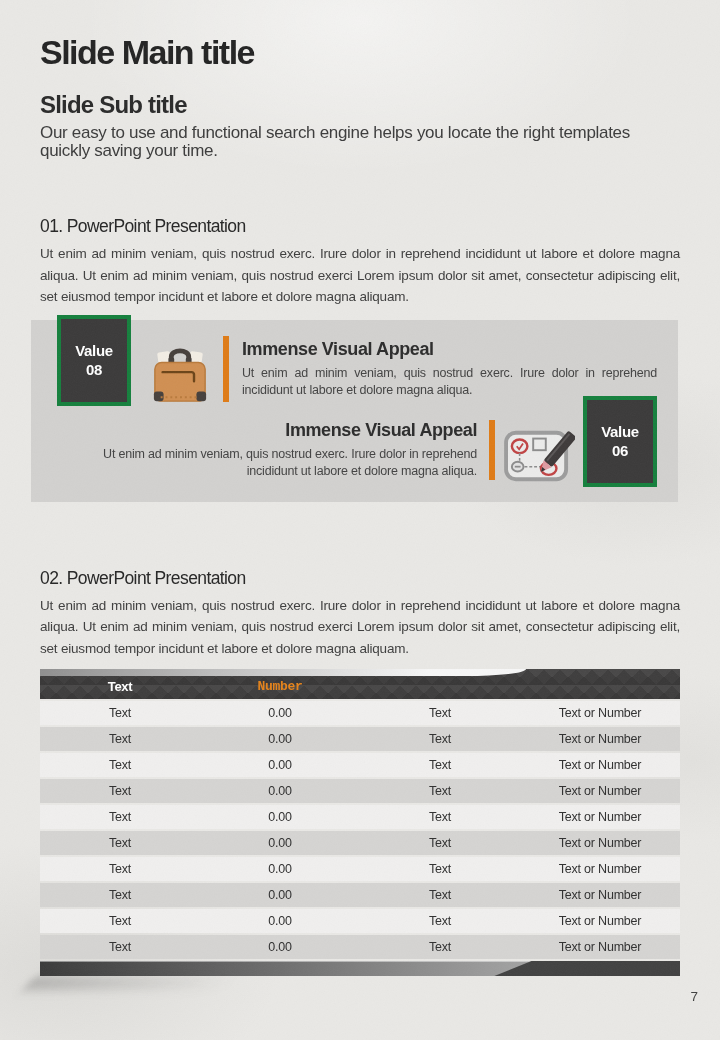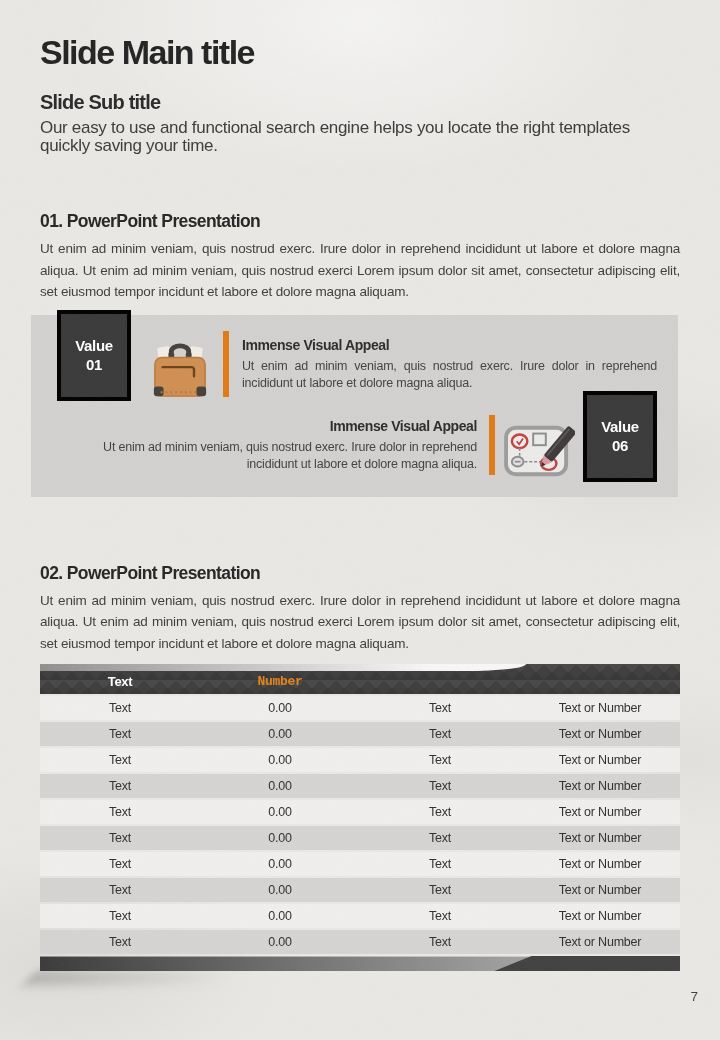--- a/index.html
+++ b/index.html
@@ -22,32 +22,32 @@
 
   .content{ position:relative; padding:0 40px;margin-top:33px; }
 
   h1.main-title{
     margin-top:26px;
     font-size:34px; font-weight:700; letter-spacing:-1.5px;
     color:#232323;
   }
   h2.sub-title{
     margin-top:19px;
-    font-size:20px; font-weight:700; letter-spacing:-0.8px;
+    font-size:24px; font-weight:700; letter-spacing:-0.8px;
     color:#2a2a2a;
   }
   p.intro{
     margin-top:5px;
     width:615px;
     font-size:17px; line-height:18px; letter-spacing:-0.3px;
     color:#3c3c3c;
   }
 
   h3.sec-heading{
-    font-size:17.5px; font-weight:700; letter-spacing:-0.6px;
+    font-size:17.5px; font-weight:400; letter-spacing:-0.6px;
     color:#262626;
   }
   .sec1 h3{ margin-top:56px; }
   .sec2 h3{ margin-top:66px; }
   p.body-text{
     margin-top:6px;
     font-size:13.5px; line-height:21.5px; letter-spacing:-0.2px;
     text-align:justify;
     color:#3e3e3e;
   }
@@ -57,33 +57,33 @@
     margin:12px 0 0 -9px;
     width:647px; height:182px;
     background:#d2d1cf;
     padding:13px 21px 15px 26px;
     display:flex; flex-direction:column; justify-content:space-between;
   }
   .feat-row{ display:flex; align-items:flex-end; height:73px; }
   .badge{
     flex:0 0 74px; width:74px; height:91px;
     background:#3b3a3a;
-    border:4px solid #000000;
+    border:4px solid #15803d;
     display:flex; flex-direction:column; align-items:center; justify-content:center;
     color:#fff; font-weight:700; font-size:15px; line-height:1.3; letter-spacing:-0.3px;
   }
   .icon-wrap{ display:flex; align-items:flex-end; justify-content:center; }
   .row1 .icon-wrap{ width:62px; margin-left:18px; }
   .row2 .icon-wrap{ width:72px; margin-left:8px; }
   .vbar{ width:6px; background:#df7b16; align-self:center; }
   .row1 .vbar{ height:66px; margin-left:12px; }
   .row2 .vbar{ height:60px; margin-left:12px; }
   .feat-text{ flex:1; margin-left:13px; align-self:center; }
   .row2 .feat-text{ margin-left:0; }
-  .feat-title{ font-size:14px; font-weight:700; letter-spacing:-0.4px; color:#2c2c2c; }
+  .feat-title{ font-size:18px; font-weight:700; letter-spacing:-0.4px; color:#2c2c2c; }
   .feat-body{
     margin-top:5px; font-size:12.5px; line-height:17px; letter-spacing:-0.2px;
     color:#434343; text-align:justify;
   }
   .row2 .feat-title{ text-align:right; }
   .row2 .feat-body{ text-align:right; }
   .row2{ justify-content:flex-end; }
   .row2 .badge{ margin-left:8px; }
 
   
@@ -148,21 +148,21 @@
 
     <section class="sec1">
       <h3 class="sec-heading">01. PowerPoint Presentation</h3>
       <p class="body-text">Ut enim ad minim veniam, quis nostrud exerc. Irure dolor in reprehend incididunt ut labore et dolore magna aliqua. Ut enim ad minim veniam, quis nostrud exerci  Lorem ipsum dolor sit amet, consectetur adipiscing elit, set eiusmod tempor incidunt et labore et dolore magna aliquam.</p>
 
       <div class="panel">
 
         <div class="feat-row row1">
           <div class="badge">
             <span>Value</span>
-            <span>01</span>
+            <span>08</span>
           </div>
           <div class="icon-wrap">
             <svg width="58" height="60" viewBox="0 0 60 62">
               <rect x="7" y="6" width="13" height="12" rx="2" fill="#f2ede4" transform="rotate(-8 13 12)"></rect>
               <rect x="40" y="6" width="13" height="12" rx="2" fill="#f2ede4" transform="rotate(8 47 12)"></rect>
               <rect x="18" y="12" width="6" height="8" rx="1.5" fill="#46403c"></rect>
               <rect x="36" y="12" width="6" height="8" rx="1.5" fill="#46403c"></rect>
               <path d="M21 14 v-3 a9 6 0 0 1 18 0 v3" stroke="#46403c" stroke-width="5" fill="none"></path>
               <rect x="4" y="17" width="52" height="40" rx="7" fill="#d08f52" stroke="#b87a3c" stroke-width="1.5"></rect>
               <path d="M12 27 h30 a2.5 2.5 0 0 1 2.5 2.5 v7" stroke="#6b4418" stroke-width="2.5" fill="none" stroke-linecap="round"></path>

